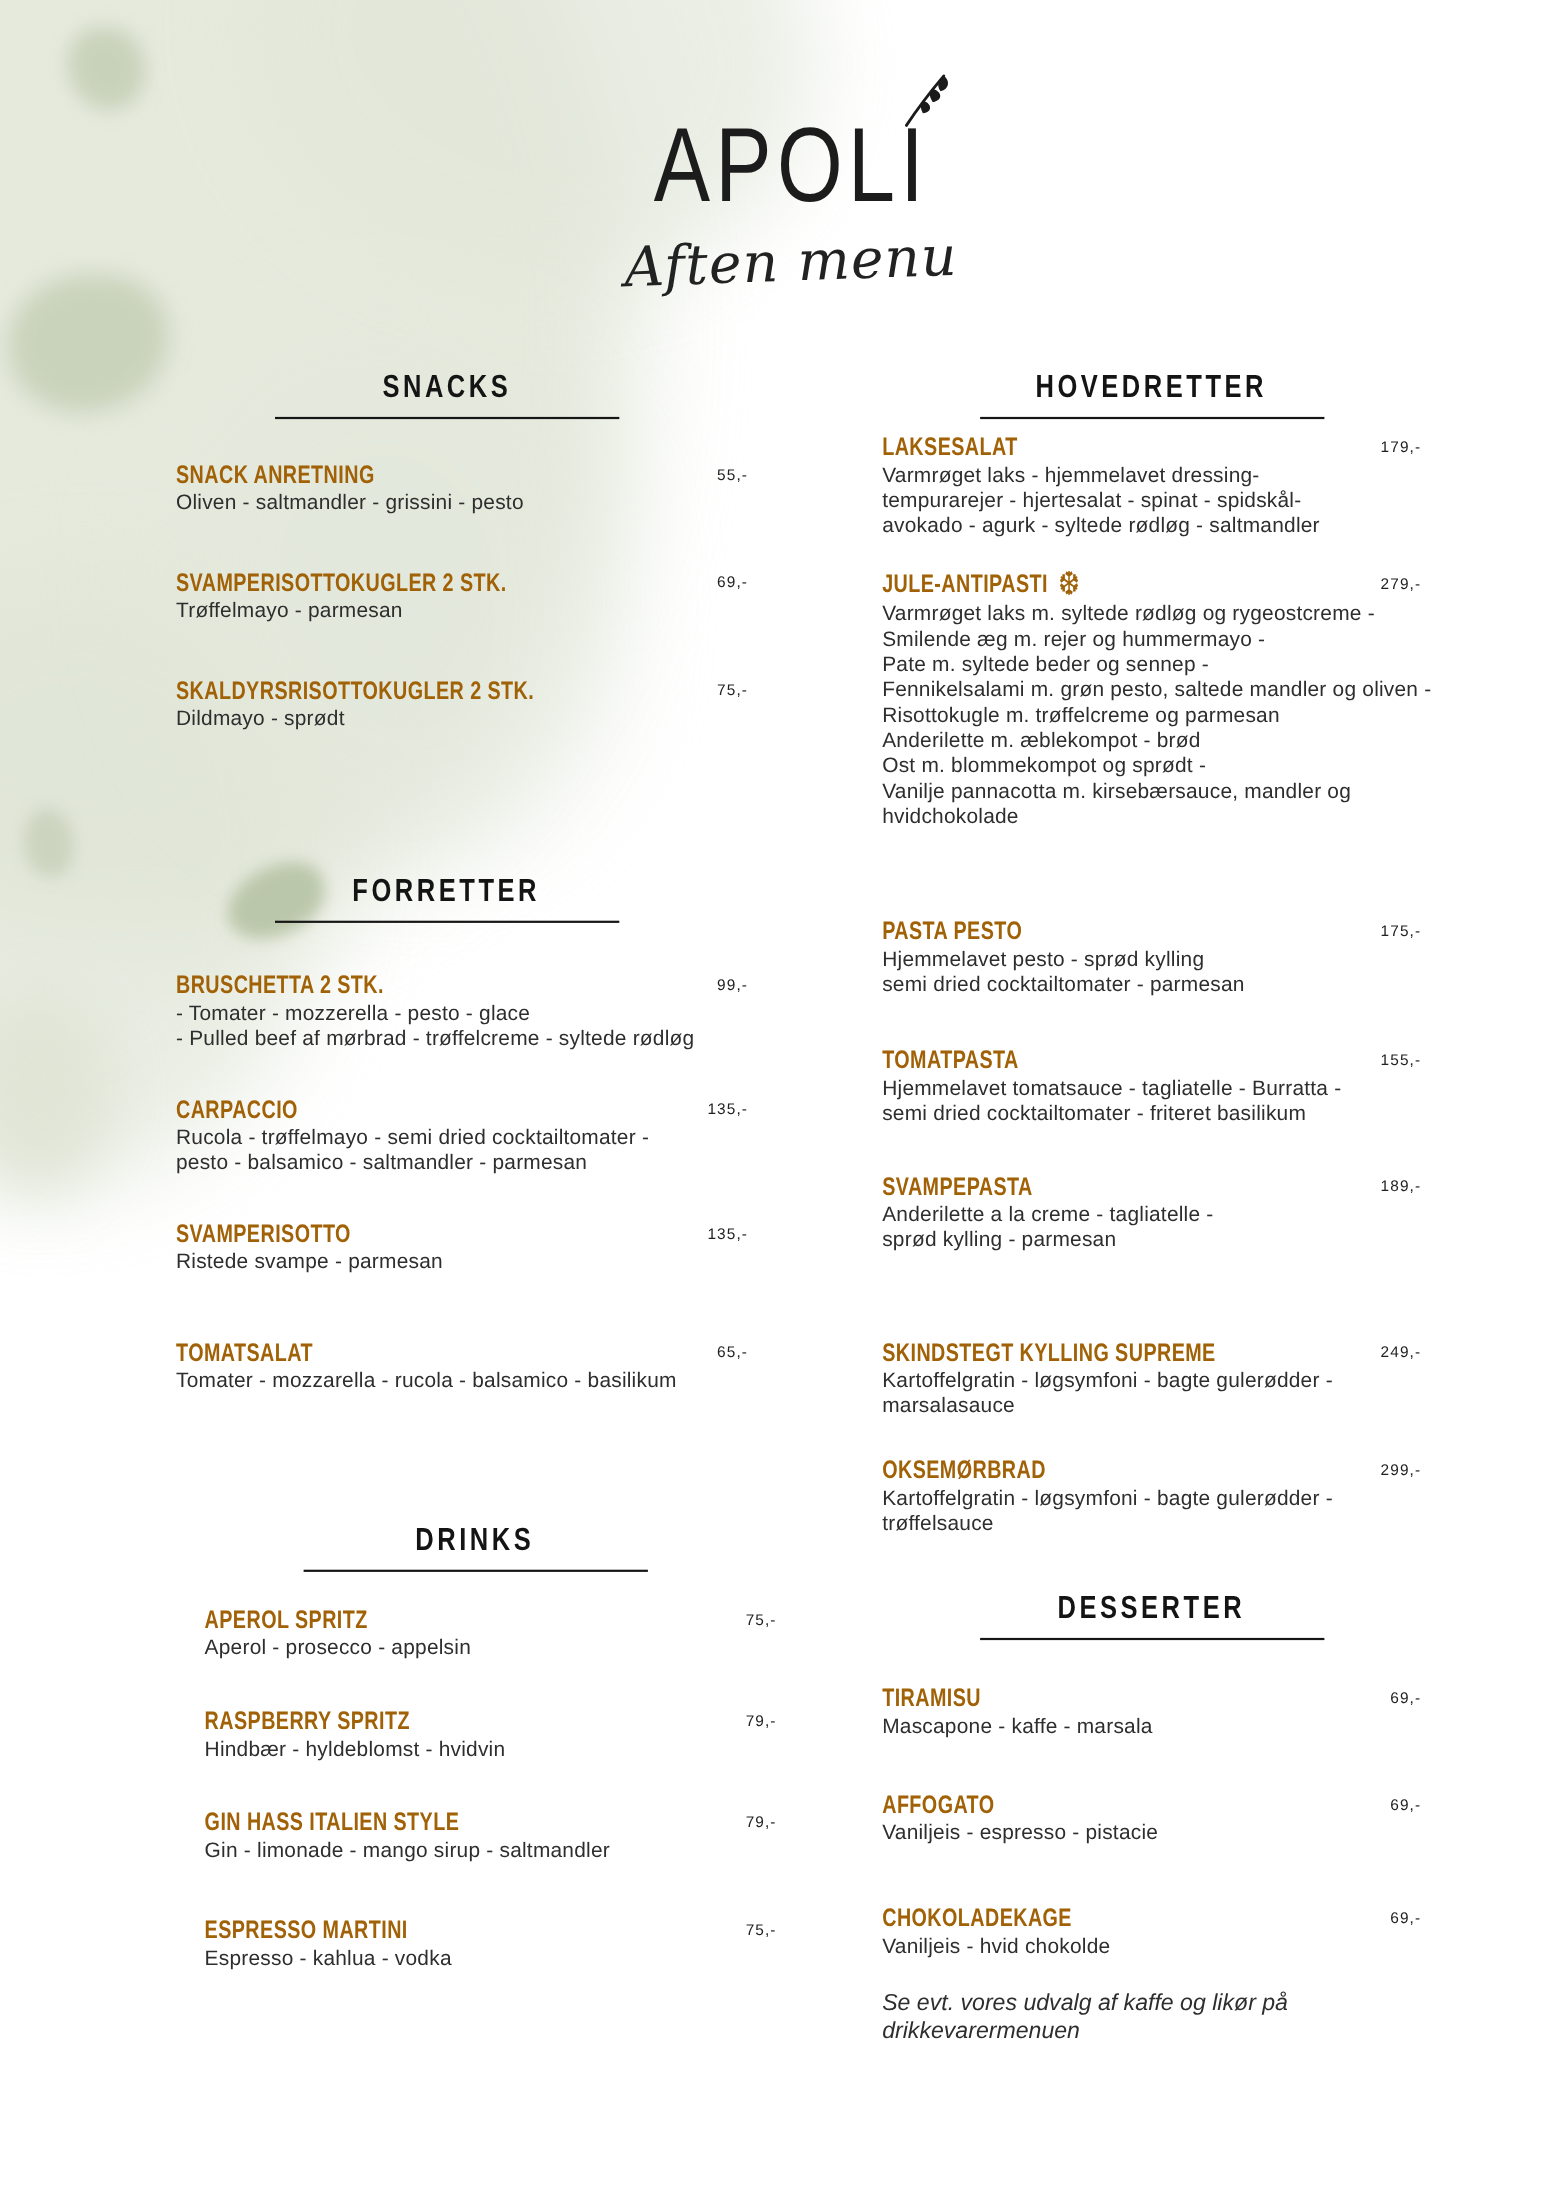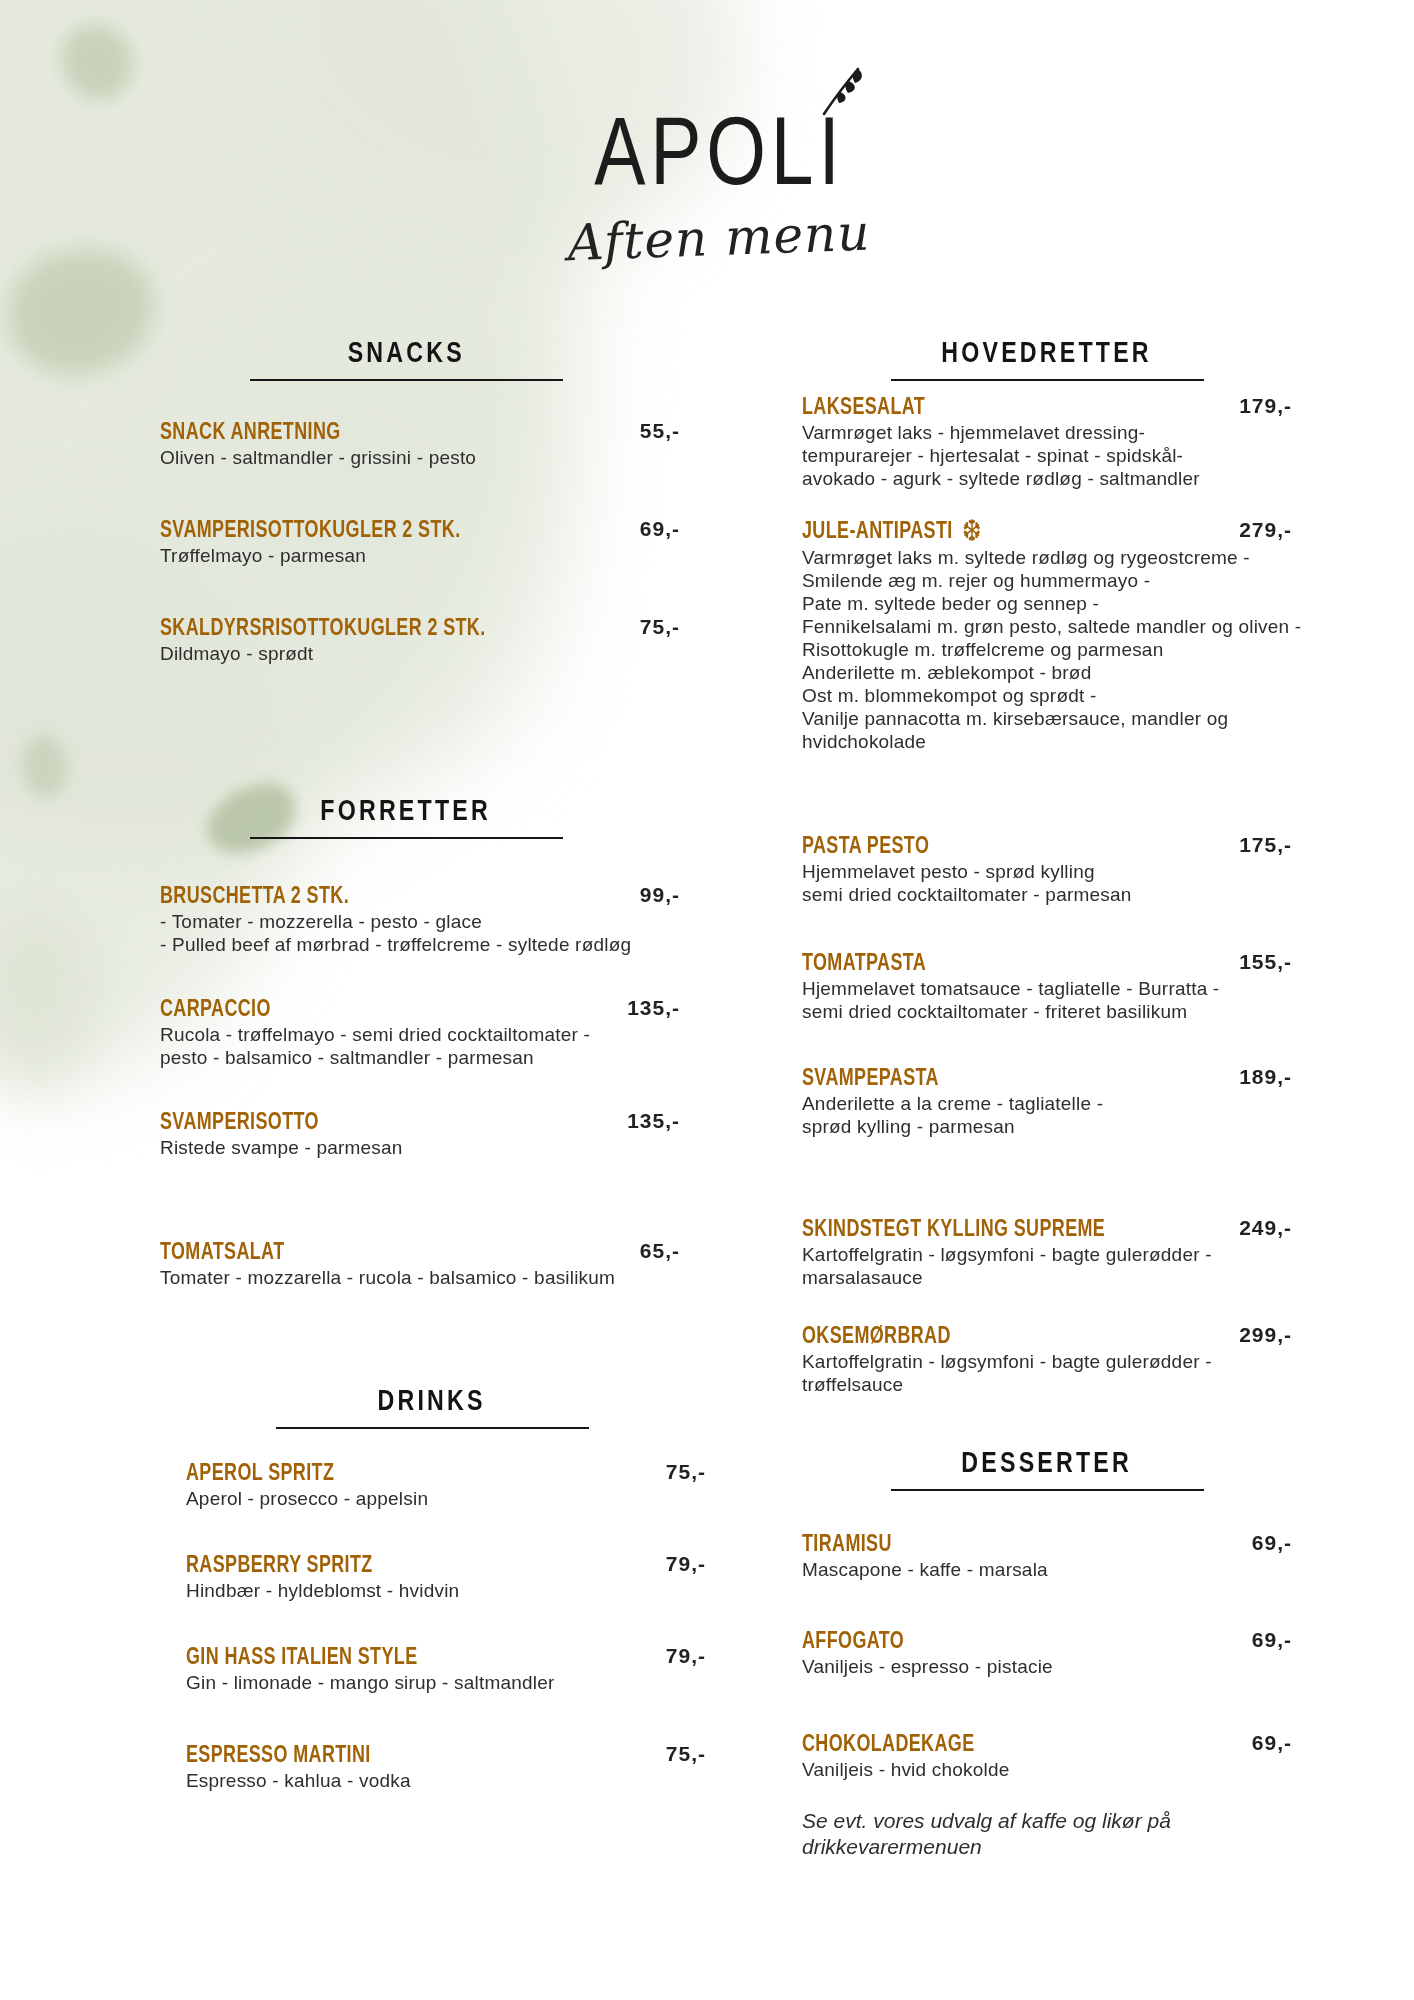--- a/index.html
+++ b/index.html
@@ -38,33 +38,33 @@
   
   #menu{position:relative;z-index:1;}
   .section{position:absolute;}
   .section-header{text-align:center;font-weight:700;font-size:29px;line-height:1.1;color:#141414;}
   .cond{display:inline-block;transform:scaleX(.78);transform-origin:left center;white-space:nowrap;}
   .cond-c{transform:scaleX(.8);transform-origin:center;letter-spacing:4px;}
   .underline{width:313px;height:2px;background:#161616;margin:10px auto 0;}
   .col-left .section-header,.col-left .underline{position:relative;left:-14px;}
   .item-row{display:flex;justify-content:space-between;align-items:flex-start;}
   .item-name{font-weight:700;font-size:23px;line-height:24px;letter-spacing:.5px;color:#a16207;}
-  .item-price{font-size:21px;line-height:24px;letter-spacing:1px;color:#222;font-weight:700;flex:none;}
+  .item-price{font-size:14px;line-height:24px;letter-spacing:1px;color:#222;font-weight:400;flex:none;}
   .item-desc{margin-top:3px;font-size:19px;line-height:23px;letter-spacing:.2px;color:#2e2e2e;white-space:pre-line;}
   .col-left .item-desc{width:600px;}
   .col-right .item-desc{width:545px;}
   .snow{margin-left:12px;font-size:30px;line-height:24px;vertical-align:-3px;}
   
   .sec-snacks{top:337px;left:160px;width:520px;}
   .sec-snacks .items{margin-top:38px;}
   .sec-snacks .item{margin-bottom:48px;}
   .sec-forretter{top:795px;left:160px;width:520px;}
   .sec-forretter .items{margin-top:44px;}
   .sec-forretter .item{margin-bottom:40px;}
-  .sec-forretter .item:nth-child(3){margin-bottom:80px;}
+  .sec-forretter .item:nth-child(3){margin-bottom:58px;}
   .sec-drinks{top:1385px;left:160px;width:520px;margin-left:26px;}
   .sec-drinks .items{margin-top:31px;}
   .sec-drinks .item{margin-bottom:42px;}
   .sec-drinks .item:nth-child(3){margin-bottom:48px;}
   .sec-hovedretter{top:337px;left:802px;width:490px;}
   .sec-hovedretter .items{margin-top:13px;}
   .sec-hovedretter .item{margin-bottom:42px;}
   .sec-hovedretter .item:nth-child(1){margin-bottom:28px;}
   .sec-hovedretter .item:nth-child(2){margin-bottom:80px;}
   .sec-hovedretter .item:nth-child(3){margin-bottom:44px;}

